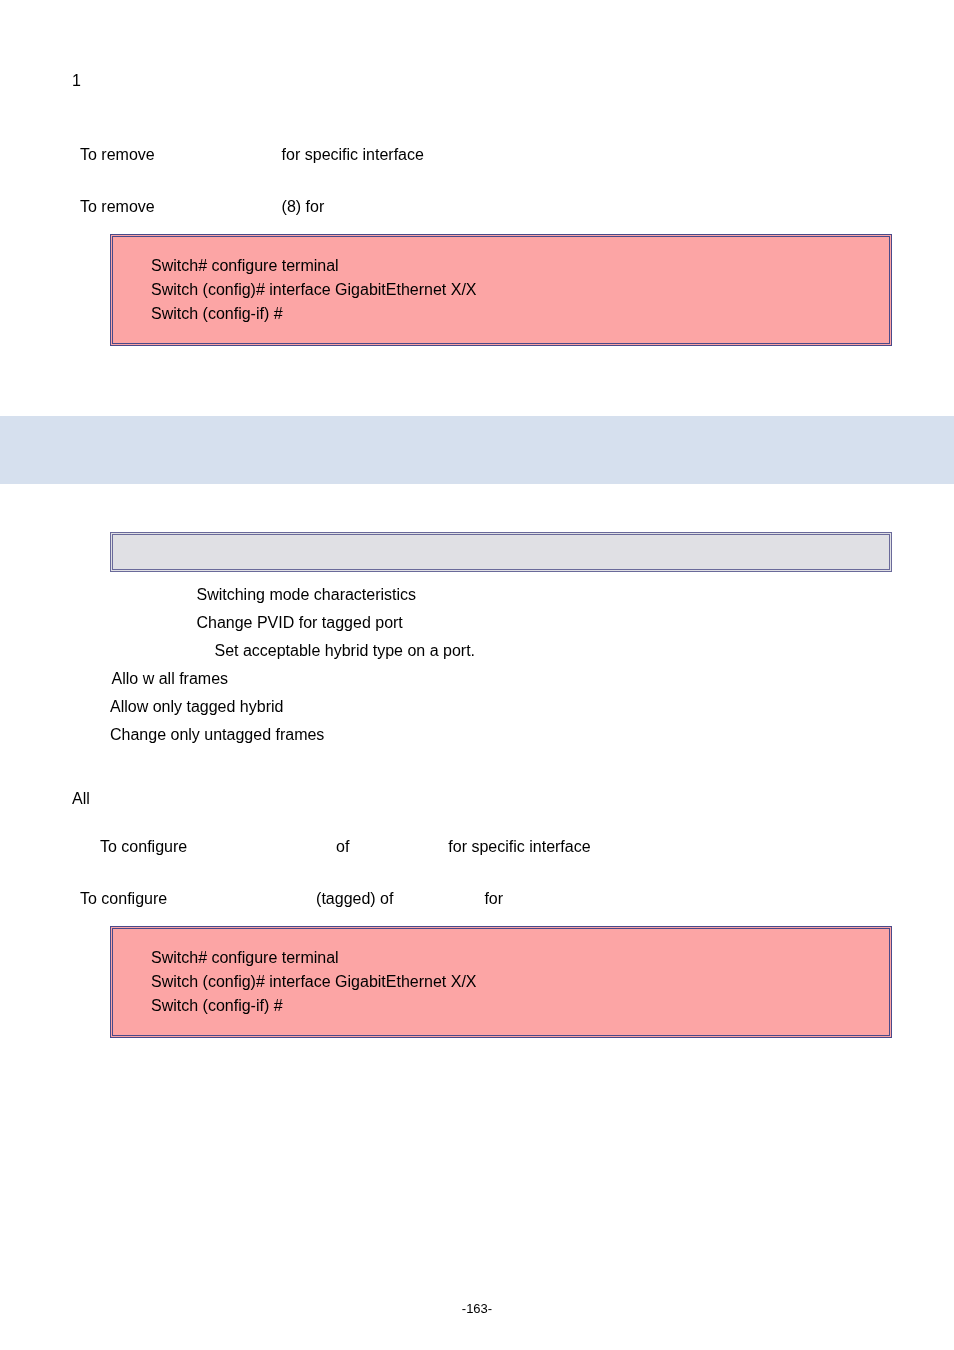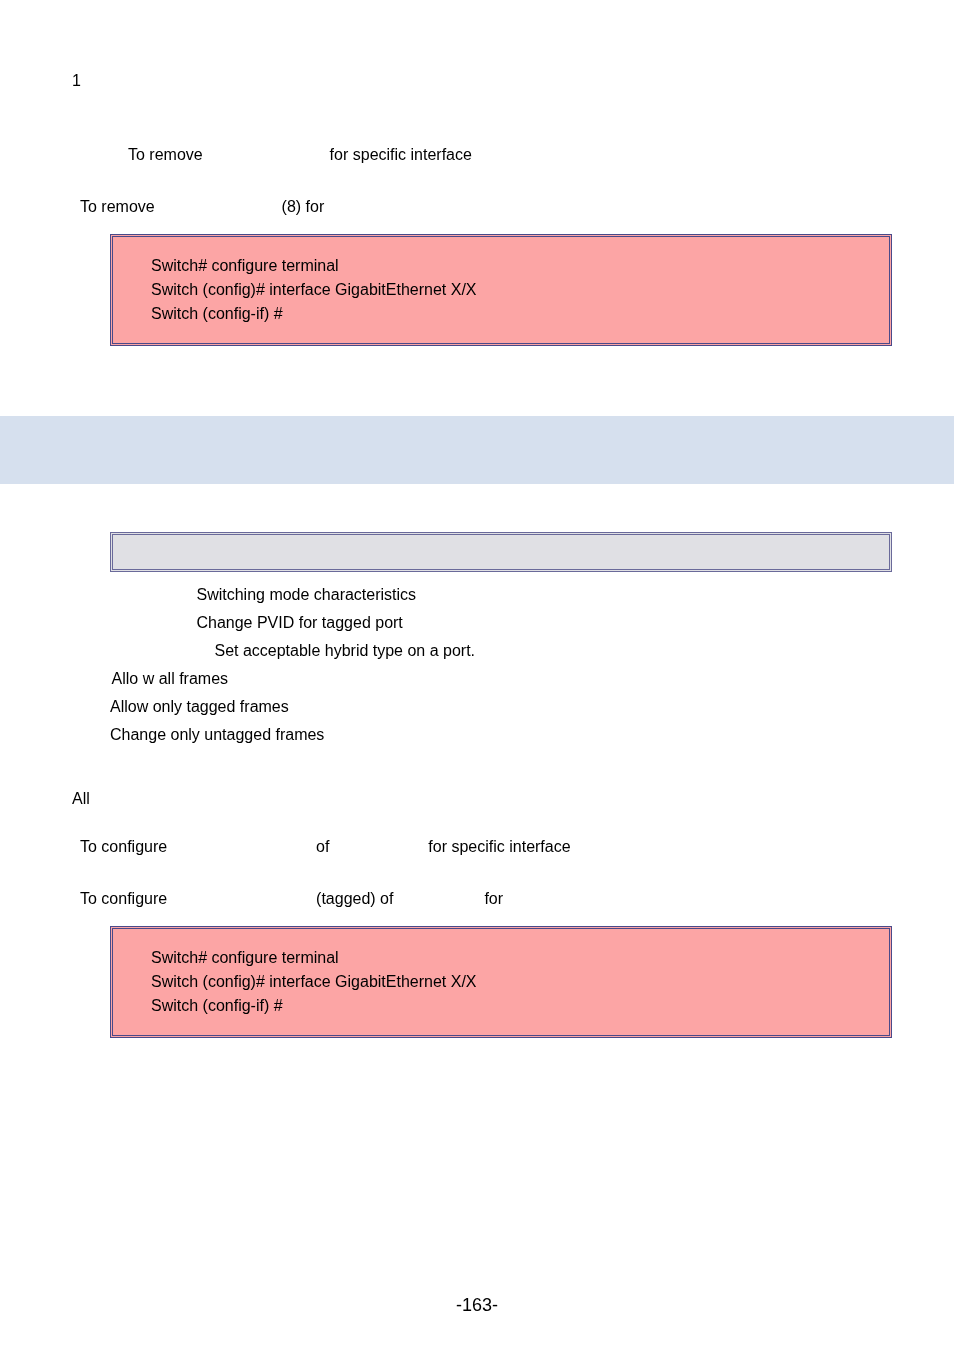--- a/index.html
+++ b/index.html
@@ -12,30 +12,30 @@
       padding:14px 38px; margin:4px 0 0 38px; width:782px; }
     .code-box .cl { margin:6px 0; }
     .section-bar { background:#d6e0ee; height:68px;
       margin:70px 0 48px -72px; width:954px; }
     .syntax-head { border:3px double #6a6a9a; background:#e0e0e4;
       height:40px; margin:0 0 14px 38px; width:782px; }
     .syn { margin:0 0 10px 70px; font-size:16px; }
     .sub { margin-left:28px; }
     .sub2 { margin-left:38px; }
     .page-num { position:absolute; bottom:34px; left:0; right:0;
-      text-align:center; font-size:18px; }
+      text-align:center; font-size:13px; }
     span { display:inline; }
     .gap { display:inline-block; }
   </style>
 </head>
 <body>
 
 <div class="ln" style="margin-bottom:56px;">1</div>
 
-<div class="ln pad-left" style="margin-bottom:34px;margin-left:48px;">
+<div class="ln pad-left" style="margin-bottom:34px;">
   <span>To remove</span>
   <span class="gap" style="width:118px;"></span>
   <span>for specific interface</span>
 </div>
 
 <div class="ln pad-left" style="margin-bottom:18px;">
   <span>To remove</span>
   <span class="gap" style="width:118px;"></span>
   <span>(8) for</span>
 </div>
@@ -60,29 +60,29 @@
 </div>
 <div class="syn sub">
   <span class="gap" style="width:110px;"></span>
   <span>Set acceptable hybrid type on a port.</span>
 </div>
 <div class="syn sub">
   <span class="gap" style="width:8px;"></span>
   <span>Allo w all frames</span>
 </div>
 <div class="syn sub2">
-  <span>Allow only tagged frames</span>
+  <span>Allow only tagged hybrid</span>
 </div>
 <div class="syn sub2">
   <span>Change only untagged frames</span>
 </div>
 
 <div class="ln" style="margin:46px 0 30px 0;">All</div>
 
-<div class="ln pad-left" style="margin-bottom:34px;">
+<div class="ln pad-left" style="margin-bottom:34px;margin-left:20px;">
   <span>To configure</span>
   <span class="gap" style="width:140px;"></span>
   <span>of</span>
   <span class="gap" style="width:90px;"></span>
   <span>for specific interface</span>
 </div>
 
 <div class="ln pad-left" style="margin-bottom:18px;">
   <span>To configure</span>
   <span class="gap" style="width:140px;"></span>

